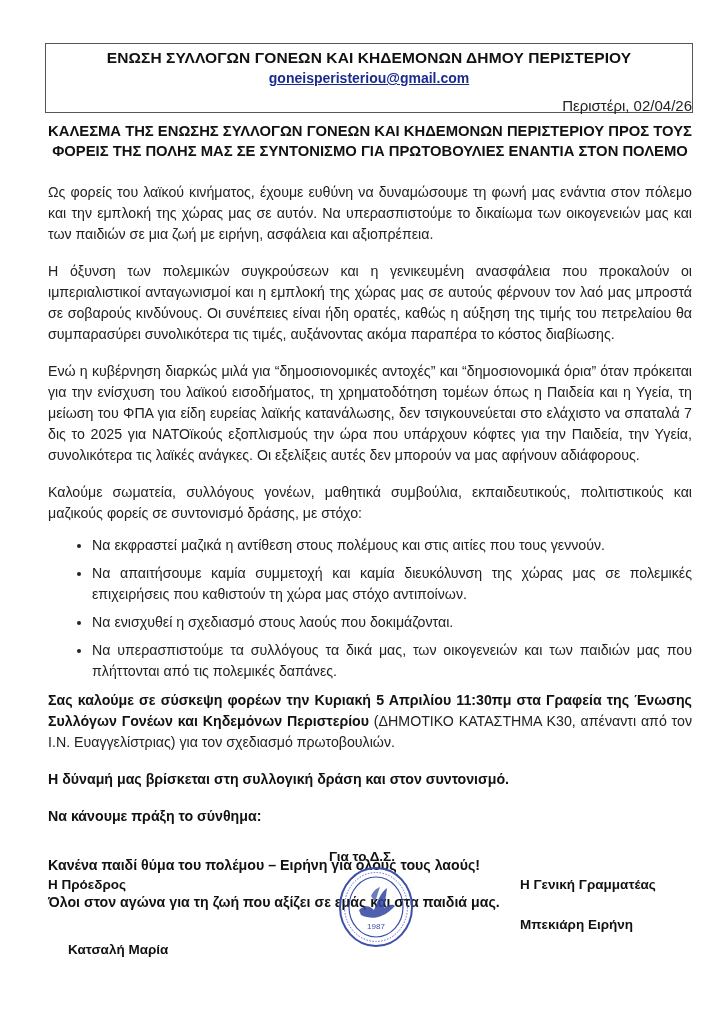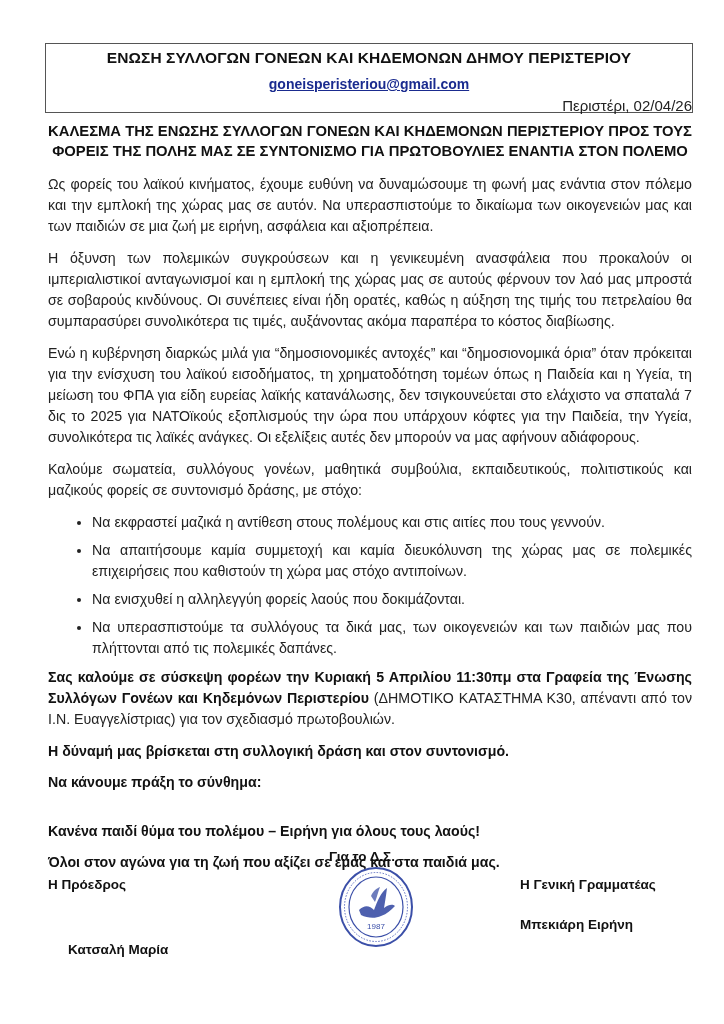--- a/index.html
+++ b/index.html
@@ -8,35 +8,35 @@
     font-family: "Liberation Sans", sans-serif; color: #1a1a1a;
   }
   .header-box {
     position: absolute; left: 45px; top: 43px; width: 648px; height: 70px;
     border: 1.5px solid #555; box-sizing: border-box; text-align: center;
   }
   .org-title {
     font-weight: bold; font-size: 15.5px; margin-top: 5px; letter-spacing: 0.1px; color: #111;
   }
   .org-email {
-    display: inline-block; font-weight: bold; font-size: 14px; margin-top: 9px;
+    display: inline-block; font-weight: bold; font-size: 14px; margin-top: 3px;
     color: #1a2b8f; text-decoration: underline; cursor: pointer;
   }
   .date {
     position: absolute; right: 32px; top: 97px; font-size: 15px; color: #222;
   }
   .headline {
     position: absolute; left: 48px; width: 644px; top: 121px; text-align: center;
     font-weight: bold; font-size: 14.8px; line-height: 20px; color: #111;
   }
   .body {
     position: absolute; left: 48px; width: 644px; top: 166px;
     font-size: 14.2px; line-height: 21px; color: #222;
   }
-  .body p { margin: 8px 0 11px 0; text-align: justify; }
+  .body p { margin: 16px 0 11px 0; text-align: justify; }
   .body ul { margin: 0 0 8px 0; padding-left: 44px; }
   .body li { margin: 1px 0 7px 0; text-align: justify; padding-left: 0; }
   .body li::marker { font-size: 13px; }
   .meeting { margin-top: 4px !important; }
   .meeting b { color: #111; }
   .center-bold { text-align: center; font-weight: bold; color: #111; margin-bottom: 10px !important; }
   .slogans { margin-top: 28px; }
   .sig-for {
     position: absolute; left: 0; width: 724px; top: 849px; text-align: center;
     font-weight: bold; font-size: 13.5px; color: #111;
@@ -68,21 +68,21 @@
 </div>
 
 <div class="body">
   <p>Ως φορείς του λαϊκού κινήματος, έχουμε ευθύνη να δυναμώσουμε τη φωνή μας ενάντια στον πόλεμο και την εμπλοκή της χώρας μας σε αυτόν. Να υπερασπιστούμε το δικαίωμα των οικογενειών μας και των παιδιών σε μια ζωή με ειρήνη, ασφάλεια και αξιοπρέπεια.</p>
   <p>Η όξυνση των πολεμικών συγκρούσεων και η γενικευμένη ανασφάλεια που προκαλούν οι ιμπεριαλιστικοί ανταγωνισμοί και η εμπλοκή της χώρας μας σε αυτούς φέρνουν τον λαό μας μπροστά σε σοβαρούς κινδύνους. Οι συνέπειες είναι ήδη ορατές, καθώς η αύξηση της τιμής του πετρελαίου θα συμπαρασύρει συνολικότερα τις τιμές, αυξάνοντας ακόμα παραπέρα το κόστος διαβίωσης.</p>
   <p>Ενώ η κυβέρνηση διαρκώς μιλά για “δημοσιονομικές αντοχές” και “δημοσιονομικά όρια” όταν πρόκειται για την ενίσχυση του λαϊκού εισοδήματος, τη χρηματοδότηση τομέων όπως η Παιδεία και η Υγεία, τη μείωση του ΦΠΑ για είδη ευρείας λαϊκής κατανάλωσης, δεν τσιγκουνεύεται στο ελάχιστο να σπαταλά 7 δις το 2025 για ΝΑΤΟϊκούς εξοπλισμούς την ώρα που υπάρχουν κόφτες για την Παιδεία, την Υγεία, συνολικότερα τις λαϊκές ανάγκες. Οι εξελίξεις αυτές δεν μπορούν να μας αφήνουν αδιάφορους.</p>
   <p>Καλούμε σωματεία, συλλόγους γονέων, μαθητικά συμβούλια, εκπαιδευτικούς, πολιτιστικούς και μαζικούς φορείς σε συντονισμό δράσης, με στόχο:</p>
   <ul>
     <li>Να εκφραστεί μαζικά η αντίθεση στους πολέμους και στις αιτίες που τους γεννούν.</li>
     <li>Να απαιτήσουμε καμία συμμετοχή και καμία διευκόλυνση της χώρας μας σε πολεμικές επιχειρήσεις που καθιστούν τη χώρα μας στόχο αντιποίνων.</li>
-    <li>Να ενισχυθεί η αλληλεγγύη φορείς λαούς που δοκιμάζονται.</li>
+    <li>Να ενισχυθεί η σχεδιασμό στους λαούς που δοκιμάζονται.</li>
     <li>Να υπερασπιστούμε τα συλλόγους τα δικά μας, των οικογενειών και των παιδιών μας που πλήττονται από τις πολεμικές δαπάνες.</li>
   </ul>
   <p class="meeting"><b>Σας καλούμε σε σύσκεψη φορέων την Κυριακή 5 Απριλίου 11:30πμ στα Γραφεία της Ένωσης Συλλόγων Γονέων και Κηδεμόνων Περιστερίου</b><span> (ΔΗΜΟΤΙΚΟ ΚΑΤΑΣΤΗΜΑ Κ30, απέναντι από τον Ι.Ν. Ευαγγελίστριας) για τον σχεδιασμό πρωτοβουλιών.</span></p>
   <p class="center-bold">Η δύναμή μας βρίσκεται στη συλλογική δράση και στον συντονισμό.</p>
   <p class="center-bold">Να κάνουμε πράξη το σύνθημα:</p>
   <div class="slogans">
     <p class="center-bold">Κανένα παιδί θύμα του πολέμου – Ειρήνη για όλους τους λαούς!</p>
     <p class="center-bold">Όλοι στον αγώνα για τη ζωή που αξίζει σε εμάς και στα παιδιά μας.</p>
   </div>
 </div>

